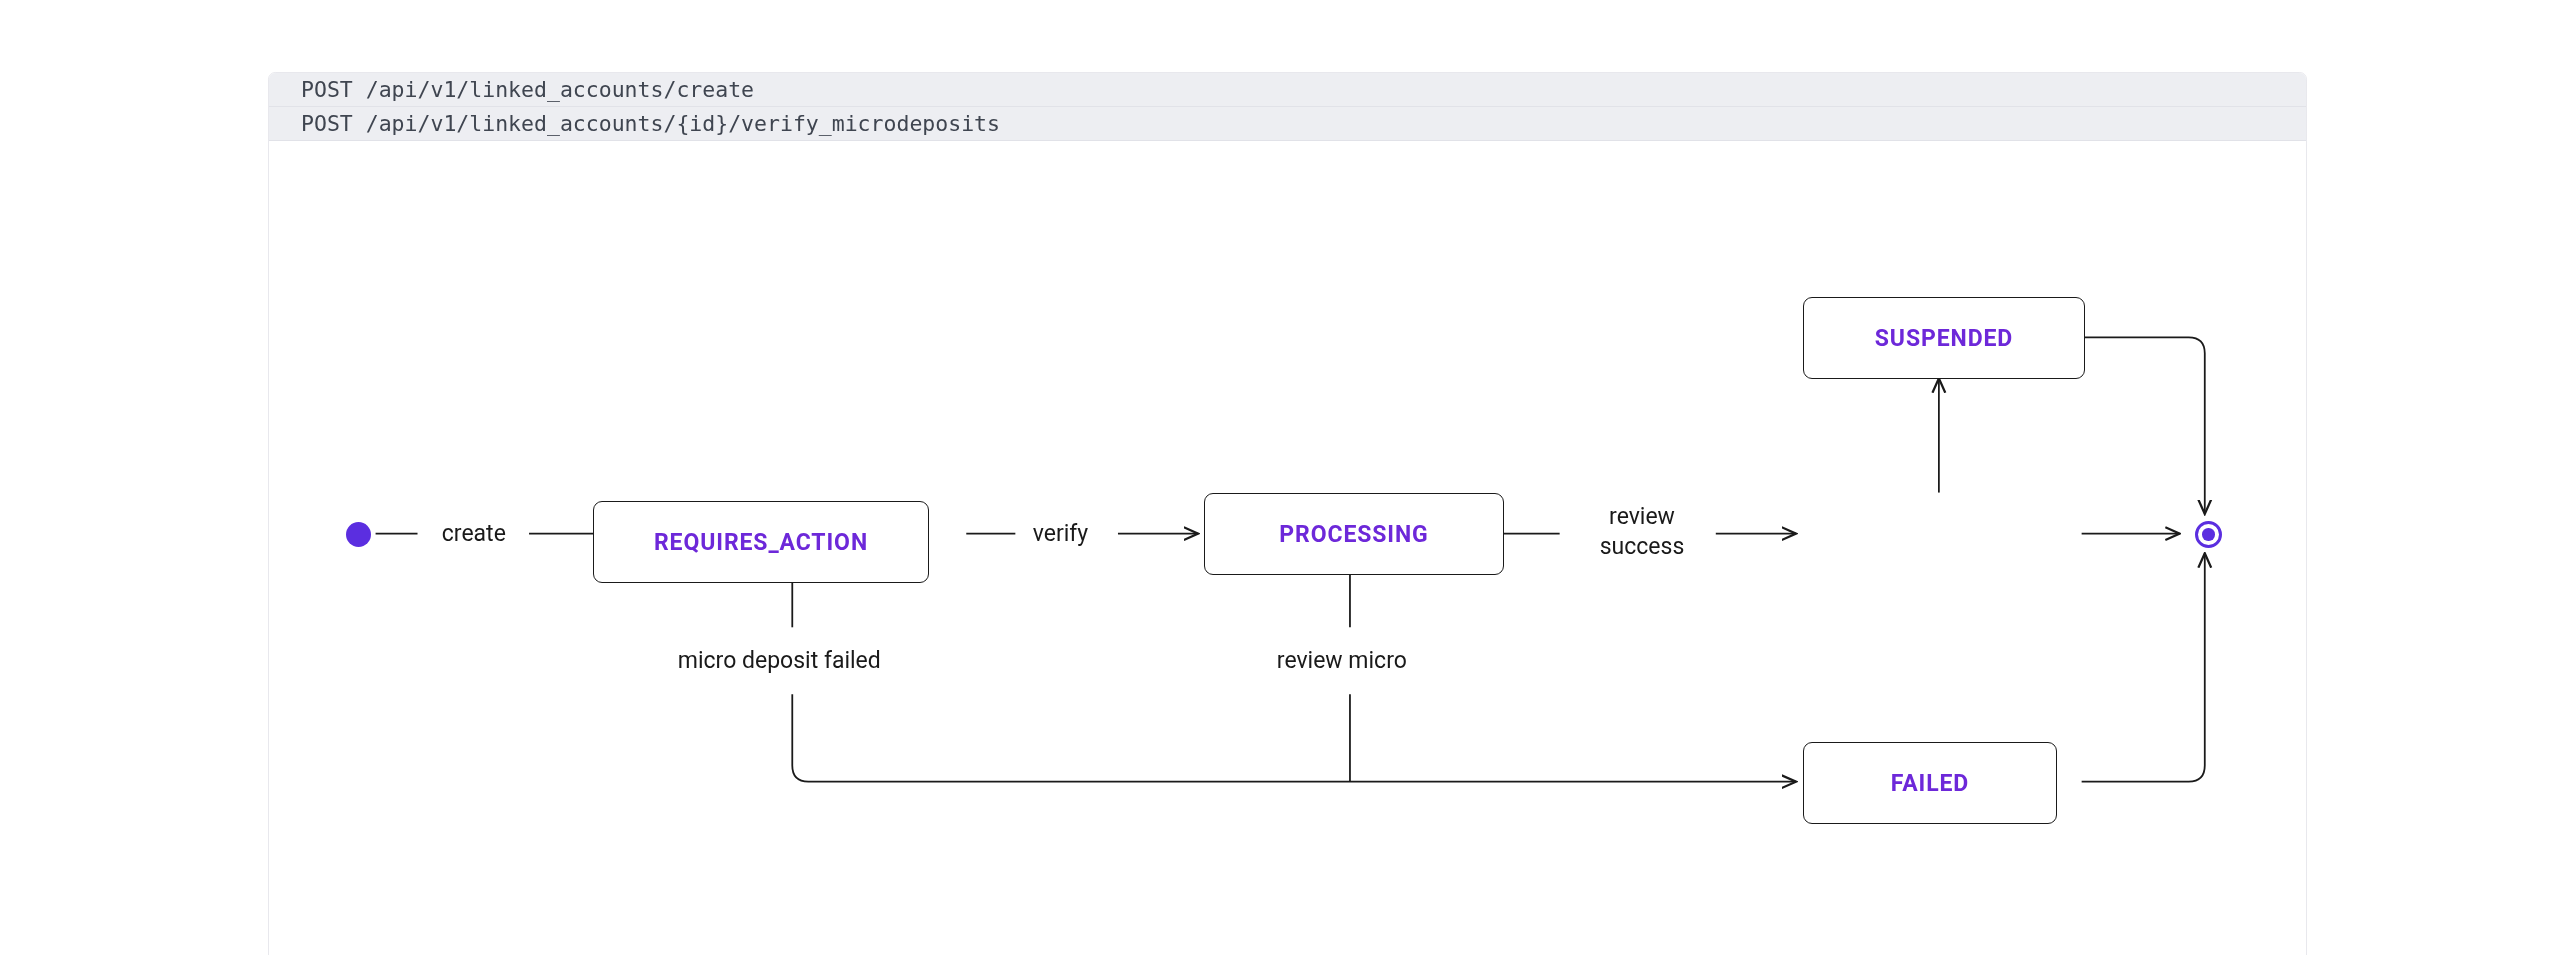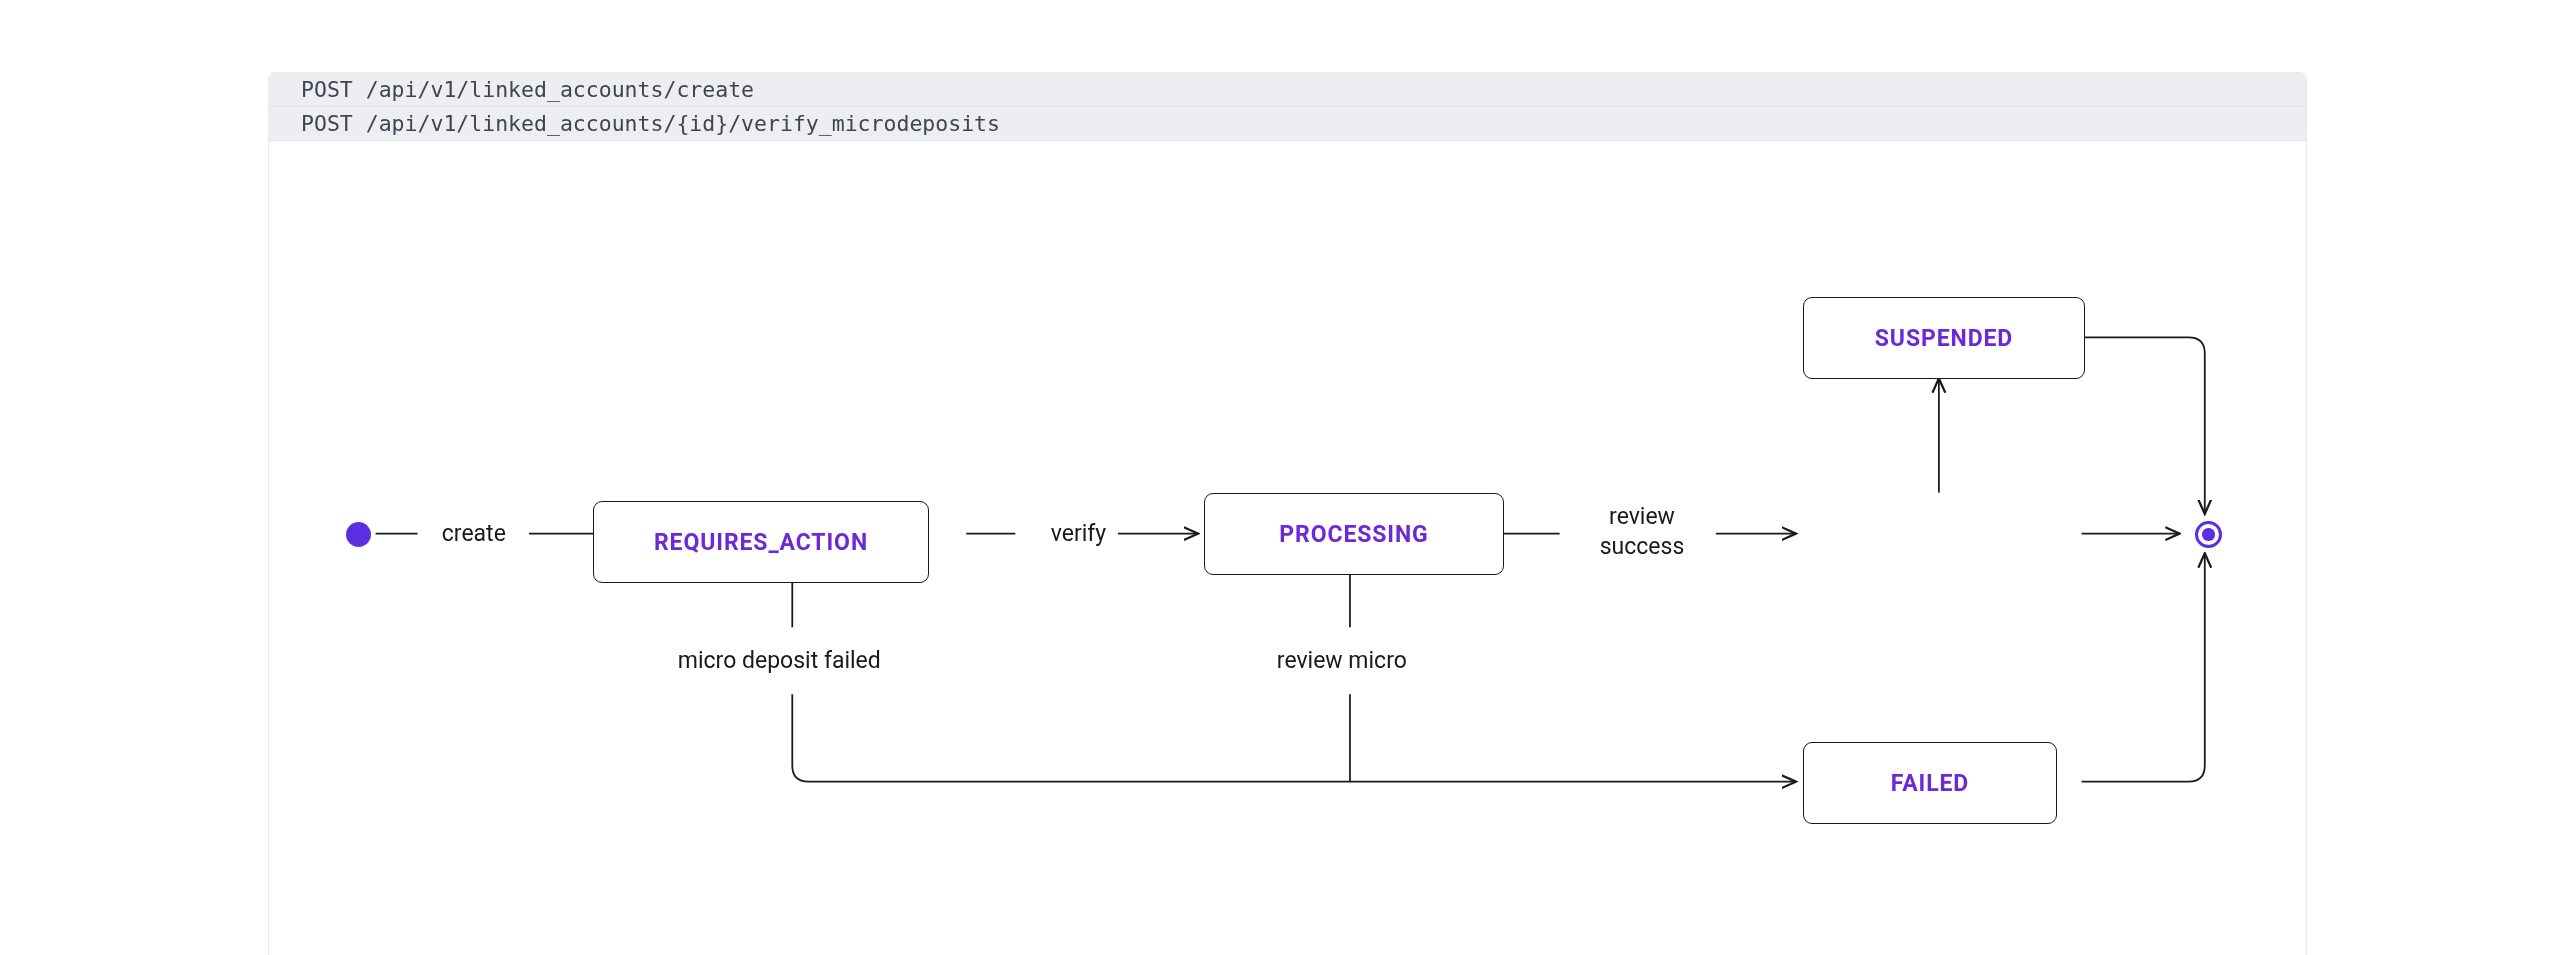--- a/index.html
+++ b/index.html
@@ -141,21 +141,21 @@
     </svg>
 
     <div class="start-dot" style="left:77px; top:381px;"></div>
 
     <div class="state-box" style="left:324px; top:352px; width:336px;margin-top:8px;">REQUIRES_ACTION</div>
     <div class="state-box" style="left:935px; top:352px; width:300px;">PROCESSING</div>
     <div class="state-box" style="left:1534px; top:156px; width:282px;">SUSPENDED</div>
     <div class="state-box" style="left:1534px; top:601px; width:254px;">FAILED</div>
 
     <div class="edge-label" style="left:159px; top:378px;margin-left:12px;">create</div>
-    <div class="edge-label" style="left:780px; top:378px;">verify</div>
+    <div class="edge-label" style="left:762px; top:378px;">verify</div>
     <div class="edge-label" style="left:1306px; top:361px; width:134px; white-space:pre-line;">review
 success</div>
     <div class="edge-label" style="left:407px; top:505px;">micro deposit failed</div>
     <div class="edge-label" style="left:1006px; top:505px;">review micro</div>
 
     <div class="end-dot" style="left:1926px; top:380px;"></div>
 
   </div>
 </div>
 

